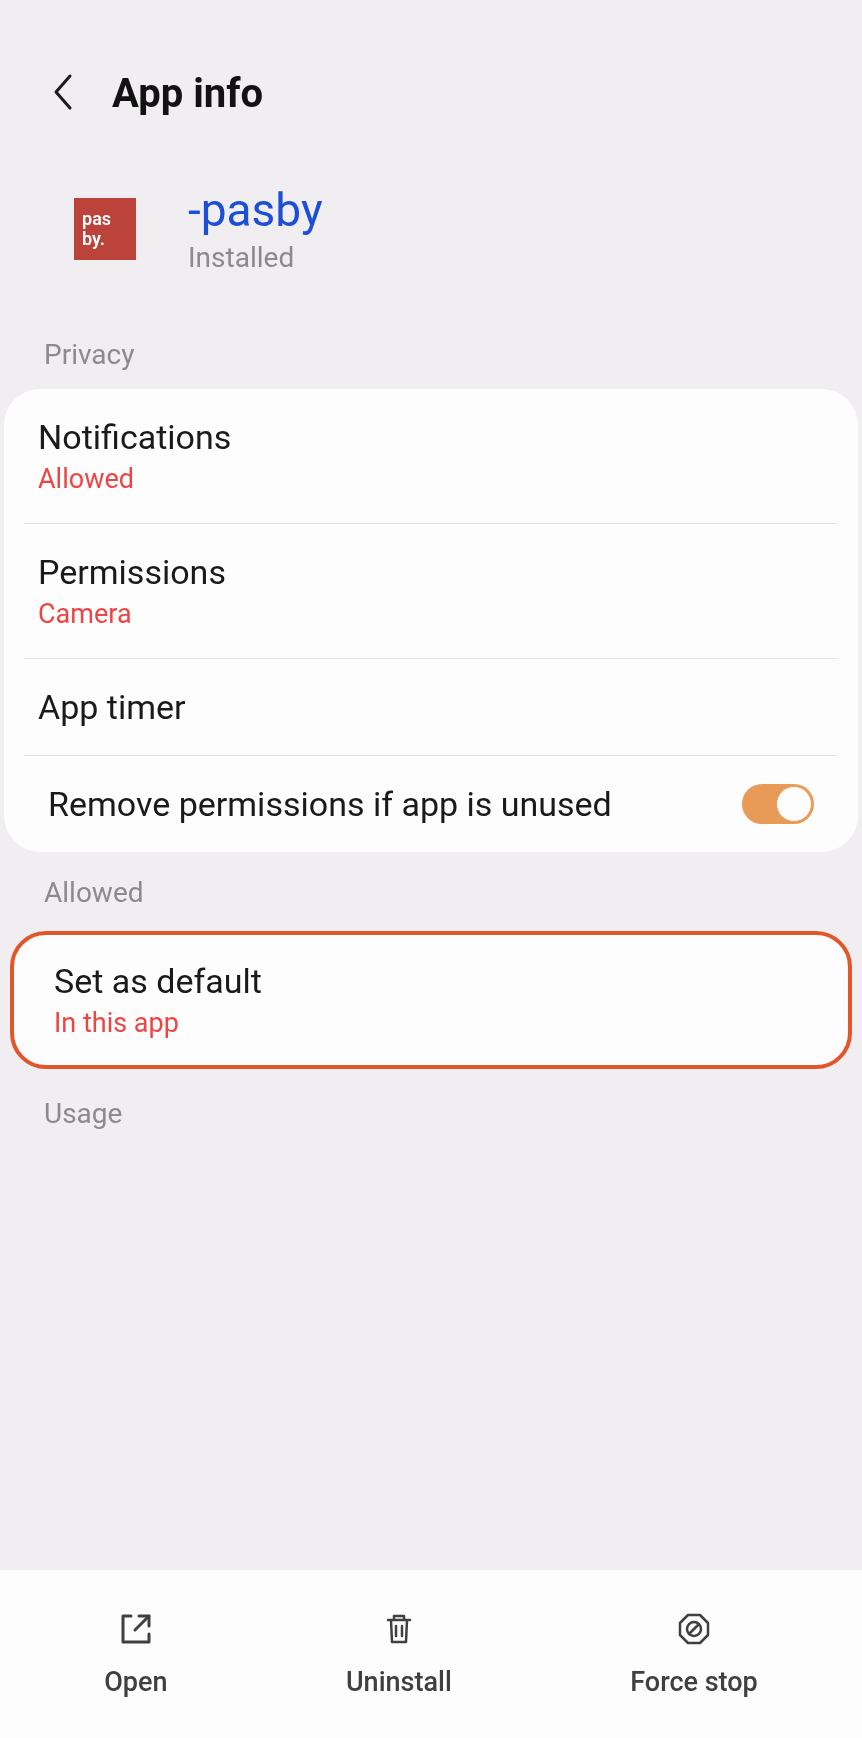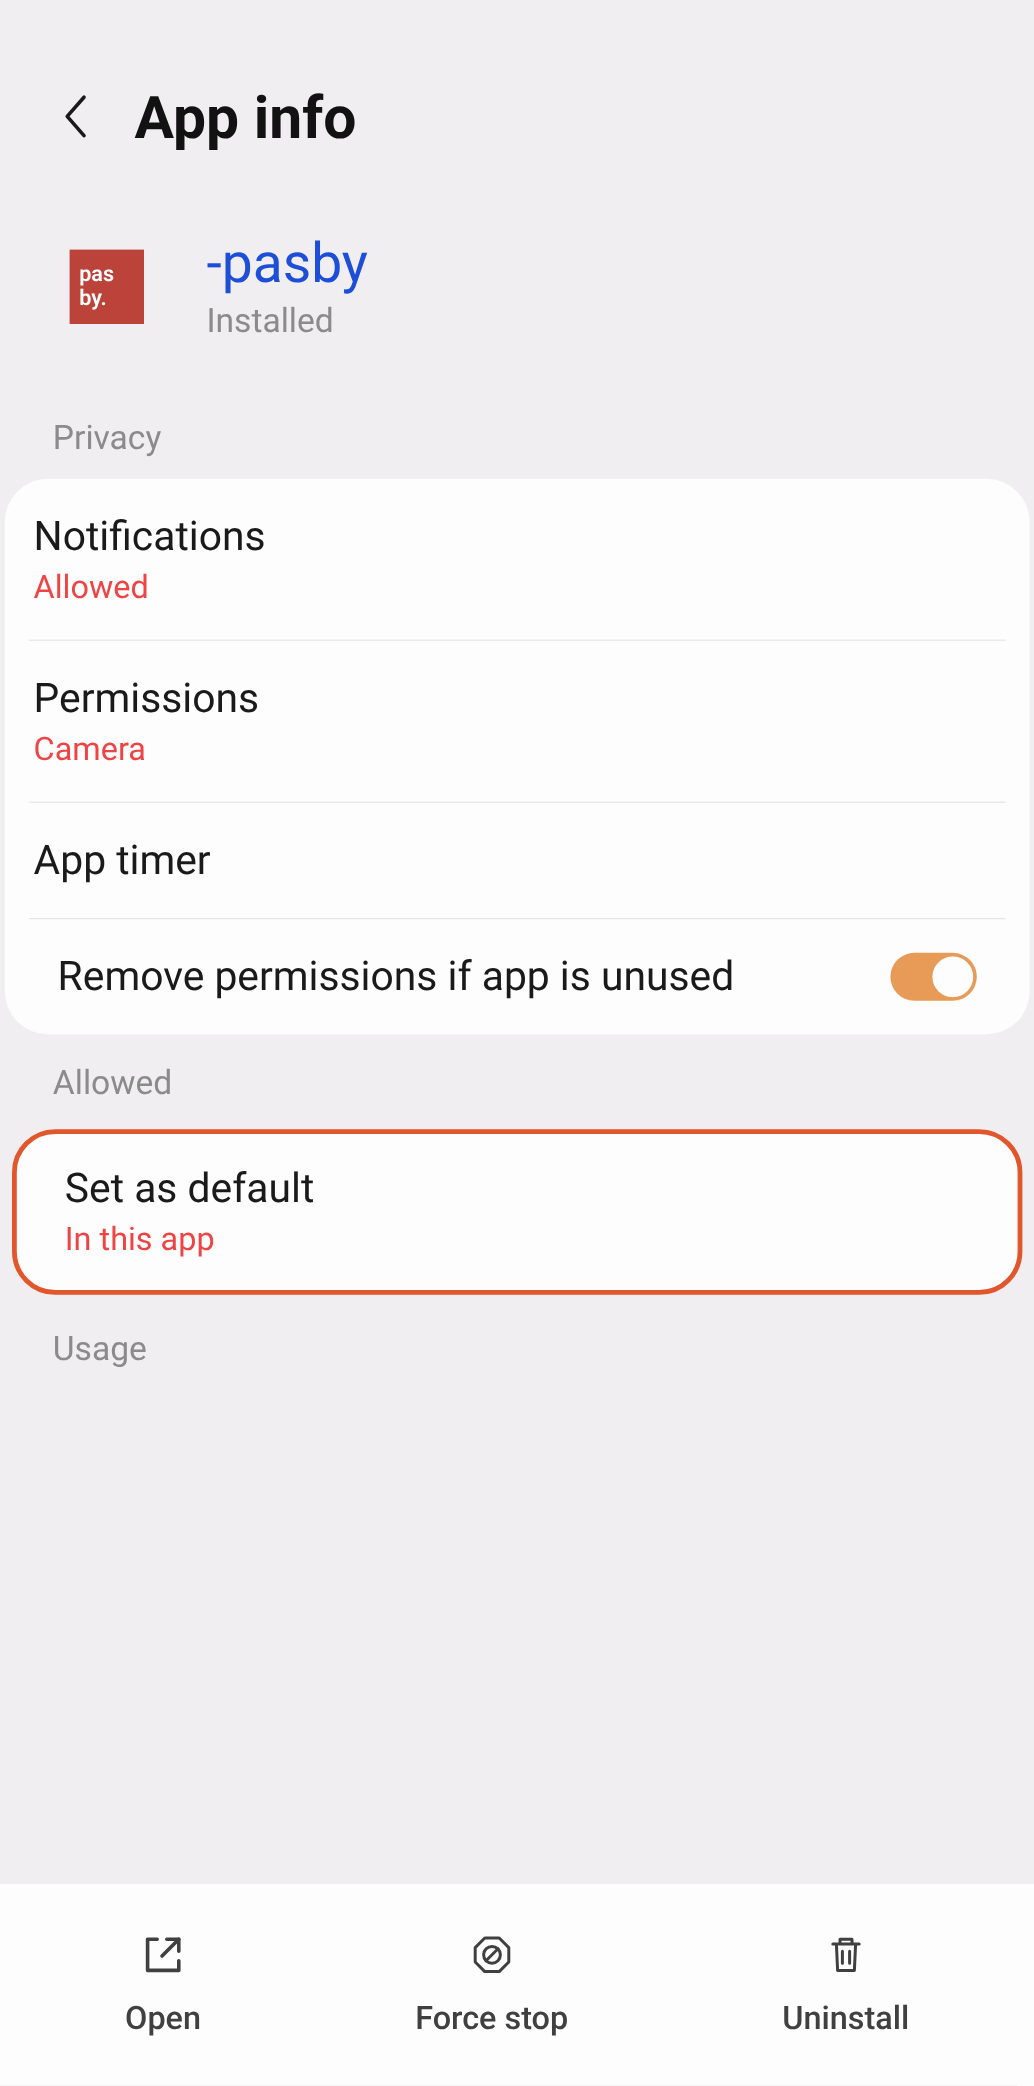--- a/index.html
+++ b/index.html
@@ -22,28 +22,28 @@
     }
     .back-btn {
       margin-right: 36px;
       cursor: pointer;
     }
     .back-btn svg {
       width: 28px;
       height: 40px;
     }
     .page-title {
-      font-size: 49px;
+      font-size: 40px;
       font-weight: 700;
       color: #121212;
     }
     .app-header {
       display: flex;
       align-items: center;
-      padding: 26px 50px 40px 58px;
+      padding: 26px 50px 40px 74px;
     }
     .app-icon {
       width: 62px;
       height: 62px;
       background: #bb433a;
       display: flex;
       flex-direction: column;
       justify-content: center;
       align-items: flex-start;
       padding: 6px 8px;
@@ -74,21 +74,21 @@
       color: #8b8b8b;
       padding: 24px 44px 18px 44px;
     }
     .card {
       background: #fdfdfd;
       border-radius: 36px;
       margin: 0 4px;
       overflow: hidden;
     }
     .list-item {
-      padding: 28px 24px;
+      padding: 28px 34px;
       cursor: pointer;
     }
     .list-item-title {
       font-size: 34px;
       font-weight: 400;
       color: #1a1a1a;
     }
     .list-item-subtitle {
       font-size: 27px;
       color: #ef4444;
@@ -241,29 +241,29 @@
         <path d="M 14 6 L 6 6 L 6 32 L 32 32 L 32 24" stroke="#404040" stroke-width="3" fill="none" stroke-linecap="round" stroke-linejoin="round"></path>
         <path d="M 22 6 L 32 6 L 32 16" stroke="#404040" stroke-width="3" fill="none" stroke-linecap="round" stroke-linejoin="round"></path>
         <path d="M 32 6 L 18 20" stroke="#404040" stroke-width="3" fill="none" stroke-linecap="round"></path>
       </svg>
     </div>
     <div class="nav-label">Open</div>
   </div>
   <div class="nav-item">
     <div class="nav-icon">
       <svg viewBox="0 0 38 38">
+        <path d="M 8 10 L 30 10 M 14 10 L 14 6 L 24 6 L 24 10 M 11 10 L 12 32 L 26 32 L 27 10" stroke="#404040" stroke-width="2.5" fill="none" stroke-linecap="round" stroke-linejoin="round"></path>
+        <path d="M 16 16 L 16 26 M 22 16 L 22 26" stroke="#404040" stroke-width="2.5" fill="none" stroke-linecap="round"></path>
+      </svg>
+    </div>
+    <div class="nav-label">Uninstall</div>
+  </div>
+  <div class="nav-item">
+    <div class="nav-icon">
+      <svg viewBox="0 0 38 38">
         <path d="M 13 5 L 25 5 L 33 13 L 33 25 L 25 33 L 13 33 L 5 25 L 5 13 Z" stroke="#404040" stroke-width="2.5" fill="none" stroke-linejoin="round"></path>
         <circle cx="19" cy="19" r="7" stroke="#404040" stroke-width="2.5" fill="none"></circle>
         <path d="M 14 24 L 24 14" stroke="#404040" stroke-width="2.5" fill="none" stroke-linecap="round"></path>
       </svg>
     </div>
     <div class="nav-label">Force stop</div>
   </div>
-  <div class="nav-item">
-    <div class="nav-icon">
-      <svg viewBox="0 0 38 38">
-        <path d="M 8 10 L 30 10 M 14 10 L 14 6 L 24 6 L 24 10 M 11 10 L 12 32 L 26 32 L 27 10" stroke="#404040" stroke-width="2.5" fill="none" stroke-linecap="round" stroke-linejoin="round"></path>
-        <path d="M 16 16 L 16 26 M 22 16 L 22 26" stroke="#404040" stroke-width="2.5" fill="none" stroke-linecap="round"></path>
-      </svg>
-    </div>
-    <div class="nav-label">Uninstall</div>
-  </div>
 </div>
 
 </body></html>

